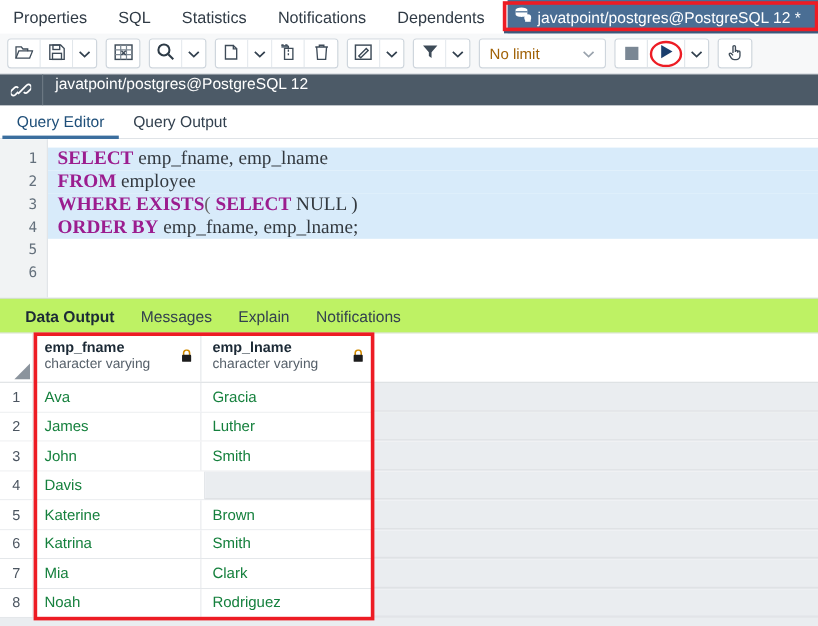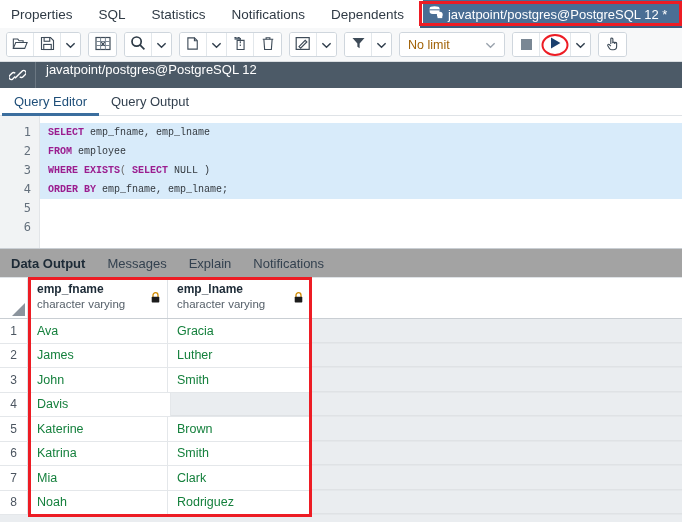--- a/index.html
+++ b/index.html
@@ -150,42 +150,43 @@
     line-height: 19px; height: 19px;
     padding-right: 8px;
   }
   .code {
     flex: 1 1 auto;
     padding-top: 7px;
     position: relative;
     background: #ffffff;
   }
   .code .cline {
-    font-family: Liberation Mono, monospace;
-    font-size: 10px;
+    font-family: Liberation Serif, serif;
+    font-size: 16px;
     line-height: 19px; height: 19px;
     padding-left: 8px;
     white-space: pre;
     color: #1b1b1b;
   }
   .code .cline.sel { background: #d8ebfa; }
   .kw { color: #9b1d8f; font-weight: bold; }
   .ident { color: #33393f; }
   .punct { color: #6a6a6a; }
 
   
   .resultpane {
     position: absolute; top: 249px; left: 0; width: 682px; height: 273px;
     background: #eaedf0;
   }
   .restabs {
     height: 29px; width: 682px;
-    background: #a3a3a3;
+    background: #bef264;
     border-bottom: 1px solid #dfe3e7;
     display: flex; align-items: center;
+    padding-left: 10px;
   }
   .restab {
     font-size: 13px; color: #33414f;
     padding: 0 11px; height: 29px;
     display: flex; align-items: center;
     cursor: pointer;
   }
   .restab.active { font-weight: bold; color: #1c2a36; }
 
   .grid {

